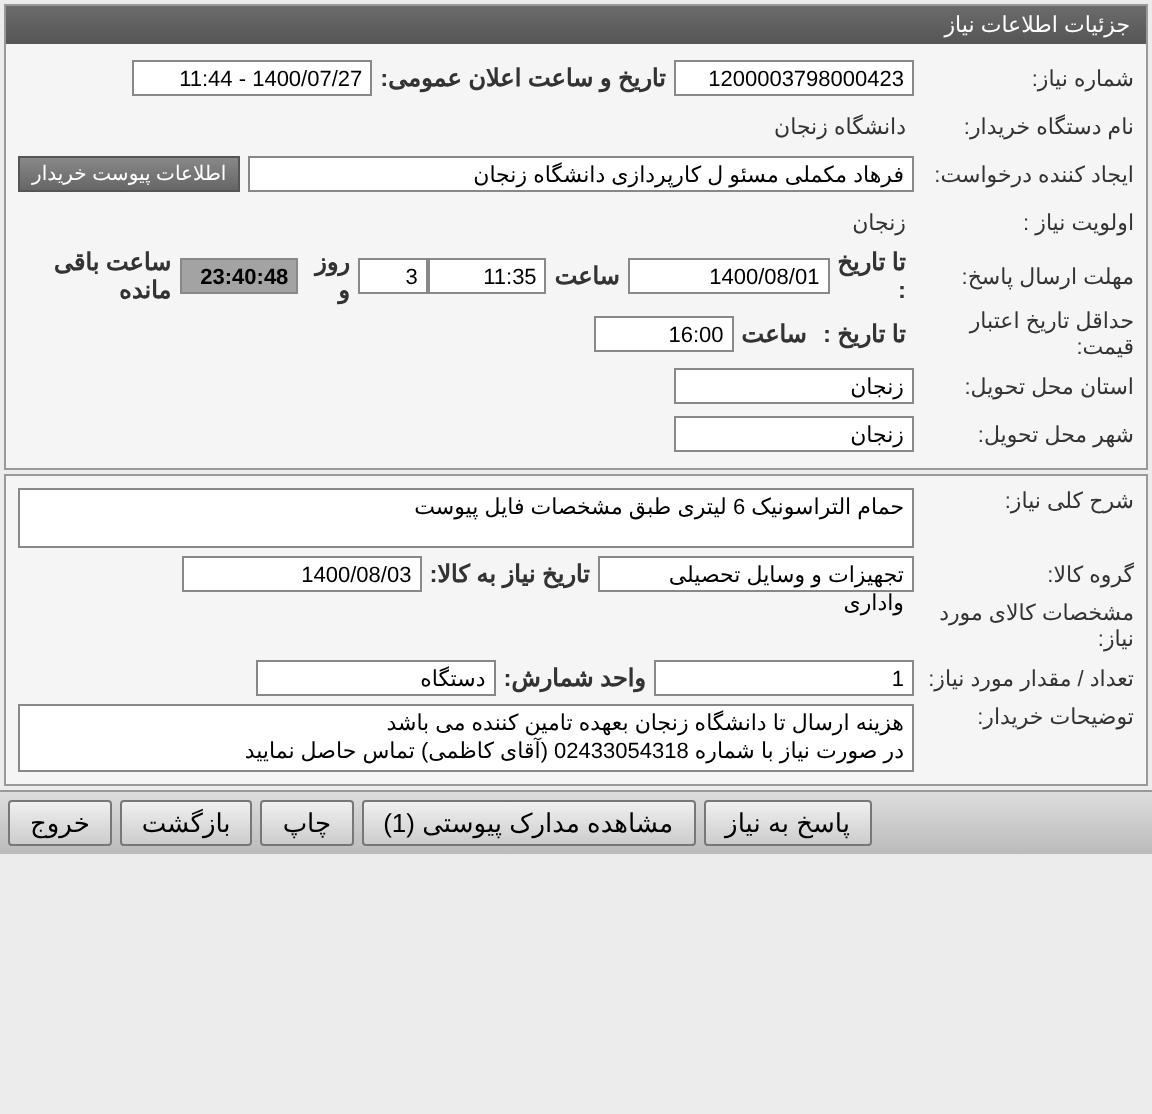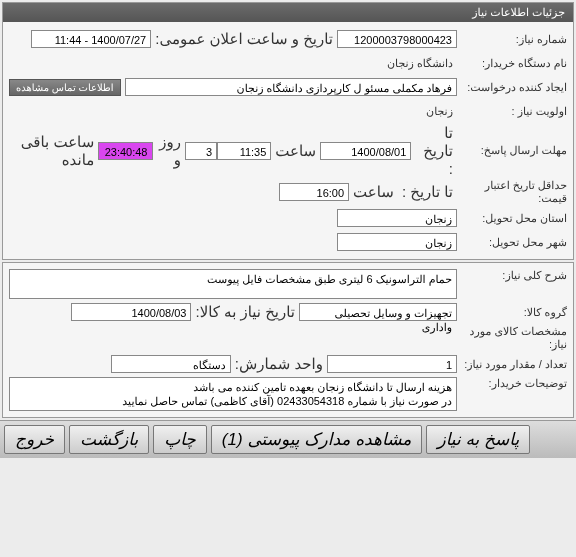--- a/index.html
+++ b/index.html
@@ -47,21 +47,22 @@
   line-height: 14px;
   color: #000;
 }
 .field-wide { flex: 1; min-width: 0; }
 .field-med { width: 120px; }
 .field-sm { width: 70px; }
 .field-xs { width: 40px; }
 .inline-label {
   padding: 0 4px;
   color: #333;
-  font-size: 15px;
+  font-size: 12px;
+  font-weight: bold;
 }
 .readonly-text {
   color: #333;
   font-size: 11px;
   padding: 2px 4px;
 }
 .link-btn {
   background: linear-gradient(to bottom,#888,#666);
   color: #fff;
   border: 1px solid #555;
@@ -74,38 +75,38 @@
   background: #fff;
   border: 1px solid #888;
   padding: 2px 4px;
   font-size: 11px;
   min-height: 30px;
   flex: 1;
   line-height: 14px;
   white-space: pre-wrap;
 }
 .time-highlight {
-  background: #d946ef;
+  background: #a3a3a3;
+  font-weight: bold;
 }
 .toolbar {
   background: linear-gradient(to bottom,#ddd,#bbb);
   padding: 4px;
   display: flex;
   gap: 4px;
   justify-content: flex-end;
   border-top: 1px solid #999;
 }
 .btn {
   background: linear-gradient(to bottom,#f0f0f0,#ccc);
   border: 1px solid #777;
   padding: 3px 10px;
-  font-size: 17px;
+  font-size: 13px;
   cursor: pointer;
   border-radius: 2px;
-  font-style: italic;
 }
 .flex-spacer { flex: 1; }
 </style>
 </head>
 <body>
 
 <div class="panel">
   <div class="panel-header">جزئیات اطلاعات نیاز</div>
   <div class="panel-body">
 
@@ -117,21 +118,21 @@
     </div>
 
     <div class="row">
       <div class="label">نام دستگاه خریدار:</div>
       <div class="readonly-text">دانشگاه زنجان</div>
     </div>
 
     <div class="row">
       <div class="label">ایجاد کننده درخواست:</div>
       <div class="field field-wide">فرهاد مکملی مسئو ل کارپردازی دانشگاه زنجان</div>
-      <button class="link-btn">اطلاعات تماس مشاهده</button>
+      <button class="link-btn">اطلاعات پیوست خریدار</button>
     </div>
 
     <div class="row">
       <div class="label">اولویت نیاز :</div>
       <div class="readonly-text">زنجان</div>
     </div>
 
     <div class="row">
       <div class="label">مهلت ارسال پاسخ:</div>
       <div class="inline-label">تا تاریخ :</div>

